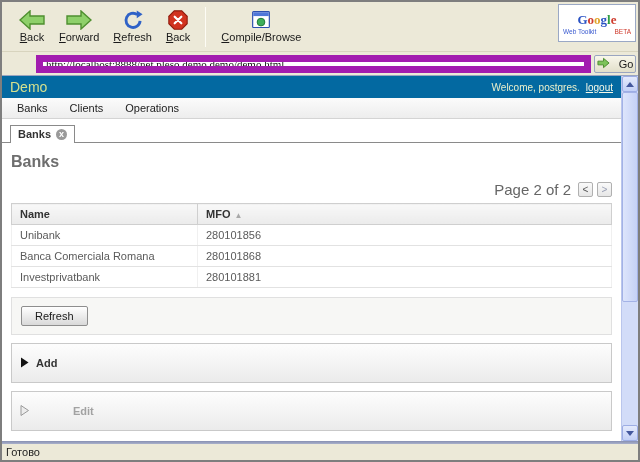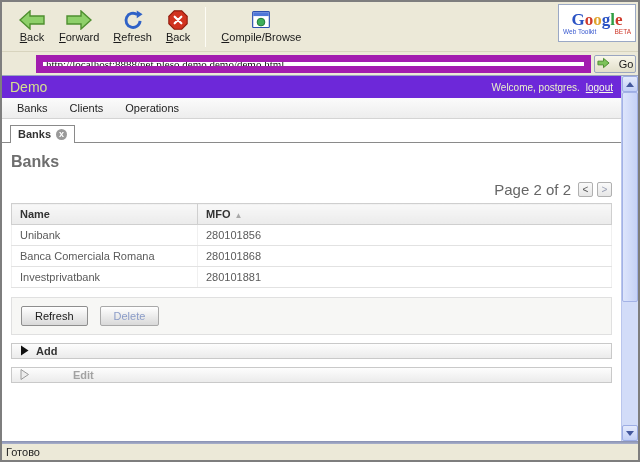--- a/index.html
+++ b/index.html
@@ -9,36 +9,36 @@
   .window { width:640px; height:462px; border:2px solid #7e7e7e; display:flex; flex-direction:column; background:#ece9d8; }
 
   
   .toolbar { height:50px; background:#ece9d8; display:flex; align-items:center; padding:2px 6px 2px 10px; border-bottom:1px solid #d8d4be; position:relative; }
   .tb-btn { display:flex; flex-direction:column; align-items:center; justify-content:center; padding:1px 7px; cursor:default; }
   .tb-btn svg { display:block; }
   .tb-label { display:block; font-size:11px; color:#1a1a1a; margin-top:1px; }
   .tb-label::first-letter { text-decoration:underline; }
   .tb-sep { width:1px; height:40px; background:#b9b5a0; border-right:1px solid #fdfcf5; margin:0 8px; }
   .google-box { position:absolute; right:2px; top:2px; width:78px; height:38px; background:#fff; border:1px solid #9aa8c5; display:flex; flex-direction:column; align-items:center; justify-content:center; }
-  .google-word { font-family:"Liberation Serif", serif; font-size:17px; font-weight:bold; letter-spacing:0px; line-height:17px; }
+  .google-word { font-family:"Liberation Serif", serif; font-size:13px; font-weight:bold; letter-spacing:0px; line-height:17px; }
   .g1,.g4 { color:#2a52c4; } .g2,.g6 { color:#cf3a2c; } .g3 { color:#e0a42c; } .g5 { color:#2f9e44; }
   .google-sub { width:68px; display:flex; justify-content:space-between; align-items:baseline; }
   .gwt-label { font-size:6.5px; color:#3b5bd0; }
   .beta-label { font-size:6.5px; color:#cf3a2c; }
 
   
   .addressbar { height:23px; background:#ece9d8; display:flex; align-items:center; padding:2px 2px; }
   .url-input { flex:1; height:18px; border:7px solid #a21caf; background:#fff; font-family:Liberation Serif, serif; font-size:11px; color:#111; padding:1px 3px;margin-left:32px; }
   .go-btn { width:42px; height:18px; margin-left:3px; display:flex; align-items:center; justify-content:center; gap:9px; background:linear-gradient(#f8f6ea,#e2dfca); border:1px solid #9aa5c0; border-radius:2px; font-size:11px; color:#1a1a1a; cursor:default; }
 
   
   .content-wrap { flex:1; display:flex; background:#fff; overflow:hidden; border-top:1px solid #9aa5c0; }
   .main-col { flex:1; display:flex; flex-direction:column; background:#fff; overflow:hidden; }
 
-  .app-header { height:22px; background:#6d28d9; display:flex; align-items:center; padding:0 8px; }
+  .app-header { height:22px; background:#0369a1; display:flex; align-items:center; padding:0 8px; }
   .app-title { color:#d4e08e; font-size:14px; }
   .app-header .spacer { flex:1; }
   .welcome { color:#eaf0cc; font-size:10px; margin-right:6px; }
   .logout { color:#f6f9e8; font-size:10px; text-decoration:underline; cursor:pointer; }
 
   .menubar { height:21px; background:linear-gradient(#fbfbfb,#ededed); border-bottom:1px solid #d4d4d4; display:flex; align-items:center; padding:0 4px; }
   .menu-item { font-size:11px; color:#222; padding:2px 11px; cursor:default; }
 
   .tabrow { margin-top:5px; padding-left:8px; border-bottom:1px solid #8a8a8a; display:flex; }
   .tab { display:flex; align-items:center; gap:5px; background:#fff; border:1px solid #8a8a8a; border-bottom:none; padding:2px 7px 3px 7px; font-size:11px; font-weight:bold; color:#333; position:relative; top:1px; }
@@ -55,21 +55,21 @@
   table.data { width:100%; border-collapse:collapse; font-size:11px; }
   table.data th { text-align:left; font-weight:bold; color:#333; background:linear-gradient(#f8f8f8,#ebebeb); border:1px solid #cfcfcf; padding:4px 8px; }
   table.data td { color:#5a5a5a; border-bottom:1px solid #e2e2e2; border-left:1px solid #f0f0f0; border-right:1px solid #f0f0f0; padding:4px 8px; background:#fff; }
   .col-name { width:186px; }
   .sort-arrow { font-size:8px; color:#a8a8a8; margin-left:4px; }
 
   .btn-panel { margin-top:9px; border:1px solid #e0e0e0; background:#f7f7f5; padding:8px 9px; display:flex; gap:12px; }
   .btn { font-size:11px; padding:3px 13px; border:1px solid #8e8e8e; border-radius:2px; background:linear-gradient(#ffffff,#d9d9d9); color:#1a1a1a; cursor:pointer; }
   .btn.delete { color:#8b9cc8; border-color:#a9a9a9; }
 
-  .disclosure { margin-top:8px; border:1px solid #c9c9c9; background:linear-gradient(#fdfdfd,#ebebeb); height:16px; display:flex; align-items:center; gap:7px; padding:0 8px; cursor:pointer; }
+  .disclosure { margin-top:8px; border:1px solid #c9c9c9; background:linear-gradient(#fdfdfd,#ebebeb); height:40px; display:flex; align-items:center; gap:7px; padding:0 8px; cursor:pointer; }
   .disc-label { font-size:11px; font-weight:bold; color:#333; }
   .disclosure.disabled { cursor:default; }
   .disclosure.disabled .disc-label { color:#a2a2a2;margin-left:37px; }
 
   
   .scrollbar { width:17px; background:#d2dcf8; display:flex; flex-direction:column; border-left:1px solid #bac6ec; }
   .sb-btn { height:16px; background:linear-gradient(#e4eafc,#c3d0f6); border:1px solid #9dade4; border-radius:2px; display:flex; align-items:center; justify-content:center; cursor:pointer; }
   .sb-arrow-up { width:0; height:0; border-left:4px solid transparent; border-right:4px solid transparent; border-bottom:5px solid #44589e; }
   .sb-arrow-down { width:0; height:0; border-left:4px solid transparent; border-right:4px solid transparent; border-top:5px solid #44589e; }
   .sb-track { flex:1; position:relative; }
@@ -201,21 +201,20 @@
             </tr>
             <tr>
               <td>Investprivatbank</td>
               <td>280101881</td>
             </tr>
           </tbody>
         </table>
 
         <div class="btn-panel">
           <button class="btn">Refresh</button>
-          <button class="btn delete">Delete</button>
         </div>
 
         <div class="disclosure">
           <span>
             <svg width="9" height="11" viewBox="0 0 9 11">
                 <polygon points="1,0.5 8.5,5.5 1,10.5" fill="#111"></polygon>
               </svg>
           </span>
           <span class="disc-label">Add</span>
         </div>

